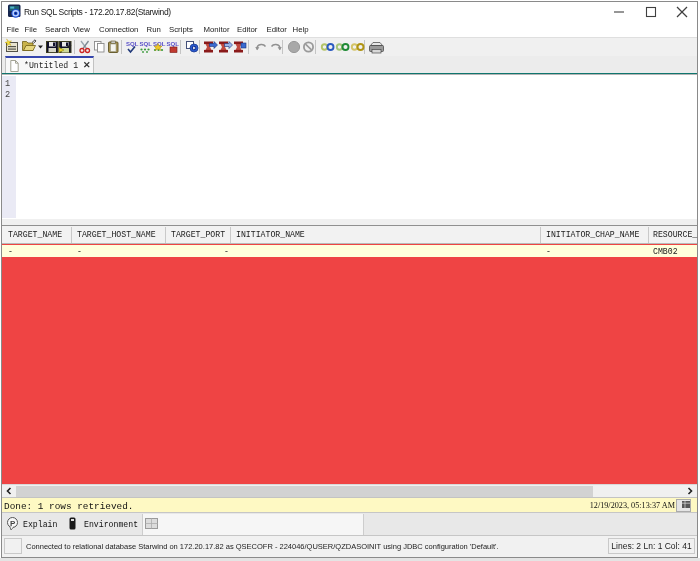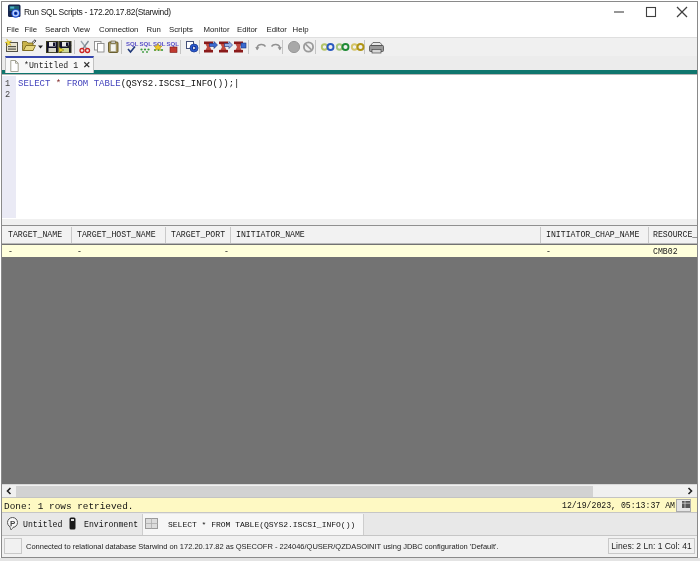--- a/index.html
+++ b/index.html
@@ -7,47 +7,47 @@
 body{position:relative;font-family:"Liberation Sans",sans-serif;-webkit-font-smoothing:antialiased}
 .abs{position:absolute}
 #frame{position:absolute;left:1px;top:1px;width:697px;height:557px;border:1px solid #8a8a8a;background:#fff}
 
 #title{position:absolute;left:24px;top:6.5px;font-size:8.5px;color:#1a1a1a;letter-spacing:-0.3px}
 
 .menu{position:absolute;top:25px;font-size:7.8px;color:#1a1a1a}
 
 #toolbar{position:absolute;left:2px;top:37px;width:695px;height:19px;background:#f0f0f0;border-top:1px solid #dfdfdf}
 
-#tabbar{position:absolute;left:2px;top:56px;width:695px;height:18px;background:#ececec;border-bottom:4px solid #0f766e}
+#tabbar{position:absolute;left:2px;top:56px;width:695px;height:18px;background:#ececec;border-bottom:1px solid #0f766e}
 #tab1{position:absolute;left:3px;top:0;width:89px;height:17px;background:#f8f8f8;border-top:2px solid #3445ad;border-right:1px solid #c2c2c2;border-left:1px solid #c2c2c2}
 #tab1 .txt{position:absolute;left:18px;top:3px;font-size:8.2px;color:#222;font-family:"Liberation Mono",monospace}
 #tab1 .x{position:absolute;left:77px;top:2px;font-size:9px;color:#333;font-weight:bold;font-family:"Liberation Sans",sans-serif}
 
 #editor{position:absolute;left:2px;top:74px;width:695px;height:144px;background:#fff;border-top:1px solid #b5b5b5}
 #gutter{position:absolute;left:0;top:1px;width:14px;height:142px;background:#eaeaf5}
 .lnum{position:absolute;left:3px;font-size:8.6px;color:#444;font-family:"Liberation Mono",monospace}
 #code1{position:absolute;left:16px;top:3.5px;font-size:9px;font-family:"Liberation Mono",monospace;color:#111;white-space:pre}
 .kw{color:#4545bd}
 .star{color:#7a1f1f}
 
 #divider{position:absolute;left:2px;top:219px;width:695px;height:6px;background:#f0f0f0}
 
-#results{position:absolute;left:2px;top:225px;width:695px;height:259px;background:#737373;border-top:1px solid #909090}
+#results{position:absolute;left:2px;top:225px;width:695px;height:259px;background:#ef4444;border-top:1px solid #909090}
 #rhead{position:absolute;left:0;top:0;width:695px;height:18px;background:#f2f2f2;border-bottom:1px solid #b9b9b9}
 .hsep{position:absolute;top:1px;width:1px;height:16px;background:#c9c9c9}
 .hlab{position:absolute;top:4px;font-size:8.2px;color:#1a1a1a;font-family:"Liberation Mono",monospace;white-space:pre}
 #drow{position:absolute;left:0;top:19px;width:695px;height:12px;background:#ffffdc}
 .dval{position:absolute;top:2px;font-size:8.2px;color:#222;font-family:"Liberation Mono",monospace;white-space:pre}
 
 #hscroll{position:absolute;left:2px;top:484px;width:695px;height:13px;background:#f0f0f0;border-top:1px solid #d8d8d8}
 #hthumb{position:absolute;left:14px;top:1px;width:577px;height:12px;background:#d2d2d2}
 
 #donerow{position:absolute;left:2px;top:497px;width:695px;height:15px;background:#fef9c3;border-top:1px solid #c3c3c3}
 #donetxt{position:absolute;left:2px;top:2.5px;font-size:9.4px;color:#111;font-family:"Liberation Mono",monospace}
-#datetxt{position:absolute;right:22px;top:3px;font-size:8.2px;color:#111;font-family:Liberation Mono, monospace}
+#datetxt{position:absolute;right:22px;top:3px;font-size:8.2px;color:#111;font-family:Liberation Serif, serif}
 #dlbtn{position:absolute;right:6px;top:1px;width:15px;height:13px;background:#e4e4e4;border:1px solid #aaa}
 
 #btabs{position:absolute;left:2px;top:512px;width:695px;height:23px;background:#e8e8e8;border-top:1px solid #c6c6c6}
 .btab{position:absolute;top:0;height:22px;font-size:8.2px;color:#111;font-family:"Liberation Mono",monospace}
 #btab3{position:absolute;left:140px;top:1px;width:222px;height:21px;background:#f6f6f6;border-left:1px solid #cdcdcd;border-right:1px solid #cdcdcd}
 
 #status{position:absolute;left:2px;top:535px;width:695px;height:21px;background:#f1f1f1;border-top:1px solid #c6c6c6}
 #sbox{position:absolute;left:2px;top:2px;width:18px;height:16px;background:#f1f1f1;border:1px solid #c9c9c9}
 #stext{position:absolute;left:24px;top:6px;font-size:7.5px;color:#222}
 #lbox{position:absolute;right:2px;top:2px;width:87px;height:16px;background:#f1f1f1;border:1px solid #c9c9c9;font-size:8.5px;color:#222;text-align:center;line-height:15px}
@@ -236,21 +236,20 @@
 </div>
 <svg class="abs" style="left:10px;top:60px" width="9" height="12" viewBox="0 0 9 12">
   <path d="M0.8 0.5 L5.5 0.5 L8.2 3.2 L8.2 11.5 L0.8 11.5 Z" fill="#fff" stroke="#9a9a8a" stroke-width="0.9"></path>
   <path d="M5.5 0.5 L5.5 3.2 L8.2 3.2" fill="none" stroke="#9a9a8a" stroke-width="0.9"></path>
 </svg>
 
 <div id="editor">
   <div id="gutter"></div>
   <div class="lnum" style="top:4px">1</div>
   <div class="lnum" style="top:14.5px">2</div>
-  <div id="code1"><span class="kw">SELECT</span> <span class="star">*</span> <span class="kw">FROM</span> <span class="kw">TABLE</span>(QSYS2.ISCSI_INFO());|</div>
 </div>
 
 <div id="divider"></div>
 
 <div id="results">
   <div id="rhead">
     <div class="hsep" style="left:69px"></div>
     <div class="hsep" style="left:163px"></div>
     <div class="hsep" style="left:228px"></div>
     <div class="hsep" style="left:538px"></div>
@@ -285,23 +284,22 @@
   <div id="dlbtn"></div>
 </div>
 <svg class="abs" style="left:681px;top:500px" width="10" height="10" viewBox="0 0 10 10">
   <rect x="1" y="1" width="8" height="7" fill="#555"></rect>
   <line x1="1" y1="3.2" x2="9" y2="3.2" stroke="#ddd" stroke-width="0.7"></line>
   <line x1="4" y1="1" x2="4" y2="8" stroke="#ddd" stroke-width="0.7"></line>
 </svg>
 
 <div id="btabs">
   <div id="btab3"></div>
-  <div class="btab" style="left:21px;top:7px">Untitled</div>
+  <div class="btab" style="left:21px;top:7px">Explain</div>
   <div class="btab" style="left:82px;top:7px">Environment</div>
-  <div class="btab" style="left:166px;top:7px;font-size:8px">SELECT * FROM TABLE(QSYS2.ISCSI_INFO())</div>
 </div>
 <svg class="abs" style="left:6px;top:516px" width="160" height="16" viewBox="0 0 160 16">
 
   <circle cx="6.5" cy="6.5" r="5" fill="#f8f8f8" stroke="#555" stroke-width="1"></circle>
   <path d="M4 11 L5 14 L8 10.5" fill="#f8f8f8" stroke="#555" stroke-width="0.8"></path>
   <text x="4" y="9.5" font-size="8" font-family="Liberation Sans" fill="#444" font-weight="bold">P</text>
 
   <rect x="63.5" y="1.5" width="6" height="12" rx="1.5" fill="#1a1a1a"></rect>
   <rect x="65" y="3" width="3" height="2" fill="#e0e0e0"></rect>
 

